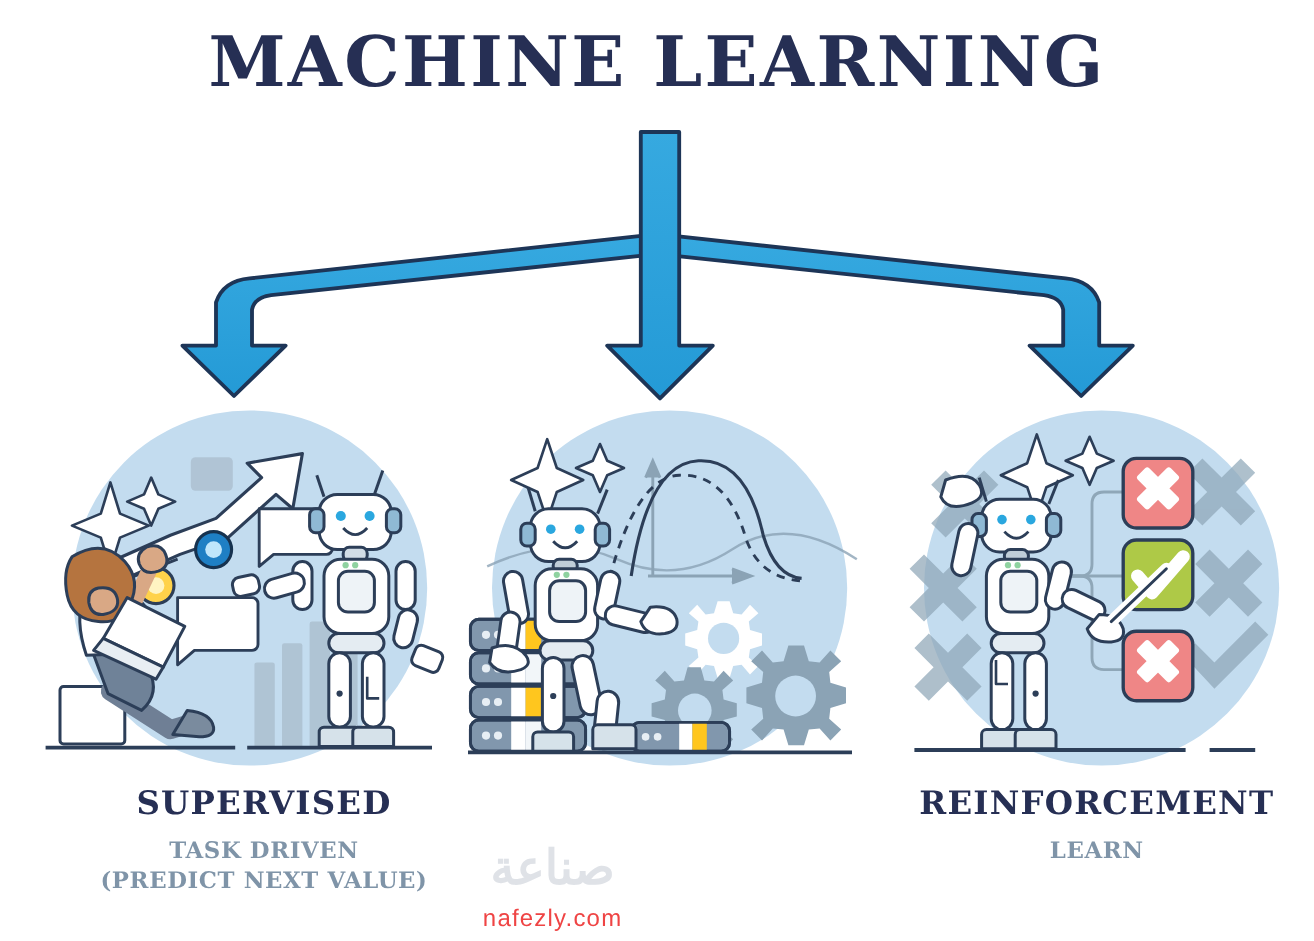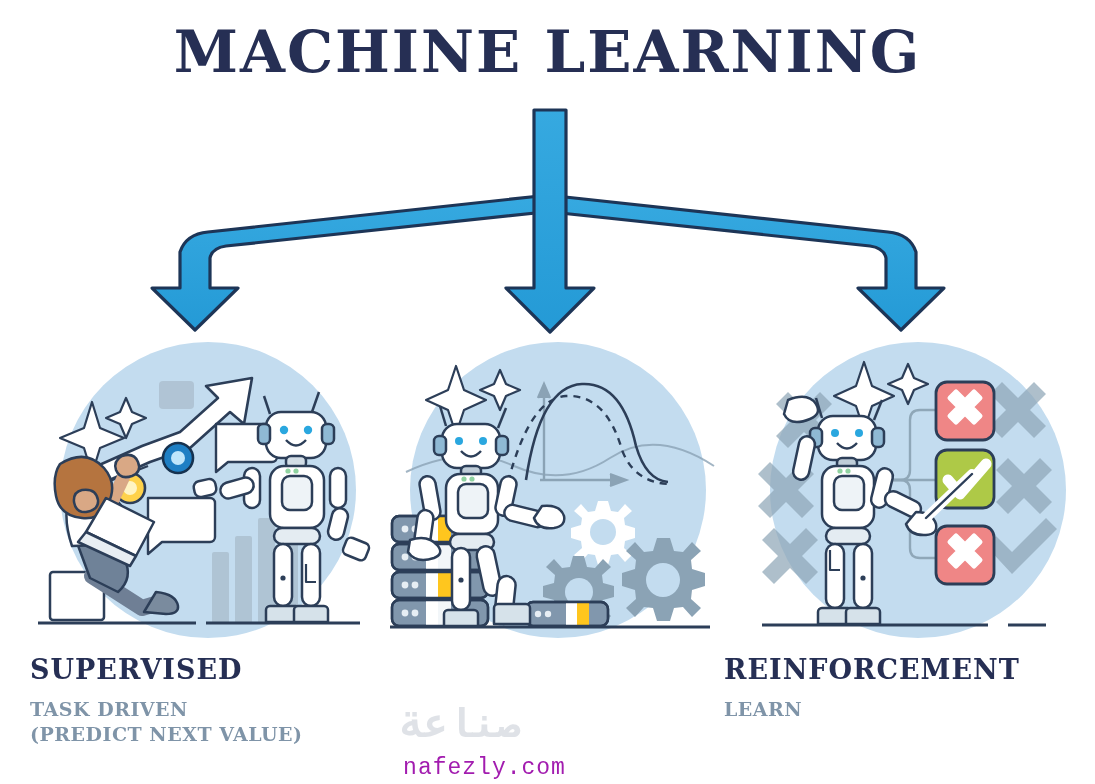--- a/index.html
+++ b/index.html
@@ -30,21 +30,21 @@
 
   
   .panels{position:absolute;top:340px;left:0;width:1095px;height:320px;}
   .panel{position:absolute;top:0;width:360px;height:320px;}
   .panel.p0{left:30px;}
   .panel.p1{left:380px;}
   .panel.p2{left:740px;}
 
   
   .captions{position:absolute;top:655px;left:0;width:1095px;height:125px;}
-  .caption{position:absolute;top:0;width:380px;}
+  .caption{position:absolute;top:0;width:380px;text-align:center;}
   .caption.c0{left:30px;}
   .caption.c1{left:380px;}
   .caption.c2{left:724px;}
   .cap-title{
     font-family:"DejaVu Serif", serif;
     font-weight:700;
     font-size:27px;
     letter-spacing:1px;
     color:#262f54;
     white-space:nowrap;
@@ -58,27 +58,27 @@
     letter-spacing:.5px;
     color:#7f94a8;
     line-height:1.35;
     white-space:nowrap;
   }
 
   
   .wm-text{
     position:absolute;
     left:0;width:921px;text-align:center;
-    font-family:Liberation Mono, monospace;
+    font-family:Liberation Sans, sans-serif;
     color:#c9cdd4;
     pointer-events:none;
     user-select:none;
   }
   .wm-big{top:700px;font-size:40px;font-weight:700;letter-spacing:1px;color:#dfe2e7;}
-  .wm-small{top:755px;font-size:23px;letter-spacing:1px;color:#a21caf;padding-left:24px;}
+  .wm-small{top:755px;font-size:20px;letter-spacing:1px;color:#ef4444;}
 </style>
 </head>
 <body>
 
 <div class="stage">
 
   <div class="title">MACHINE LEARNING</div>
 
   <svg class="arrows" viewBox="0 0 1095 360" width="1095" height="360">
     <defs>

